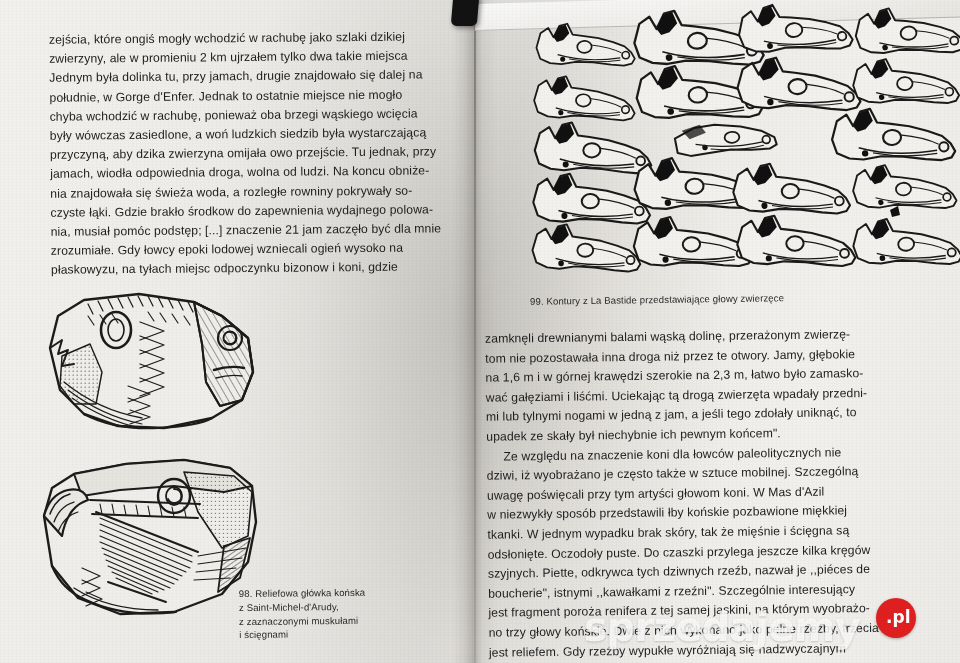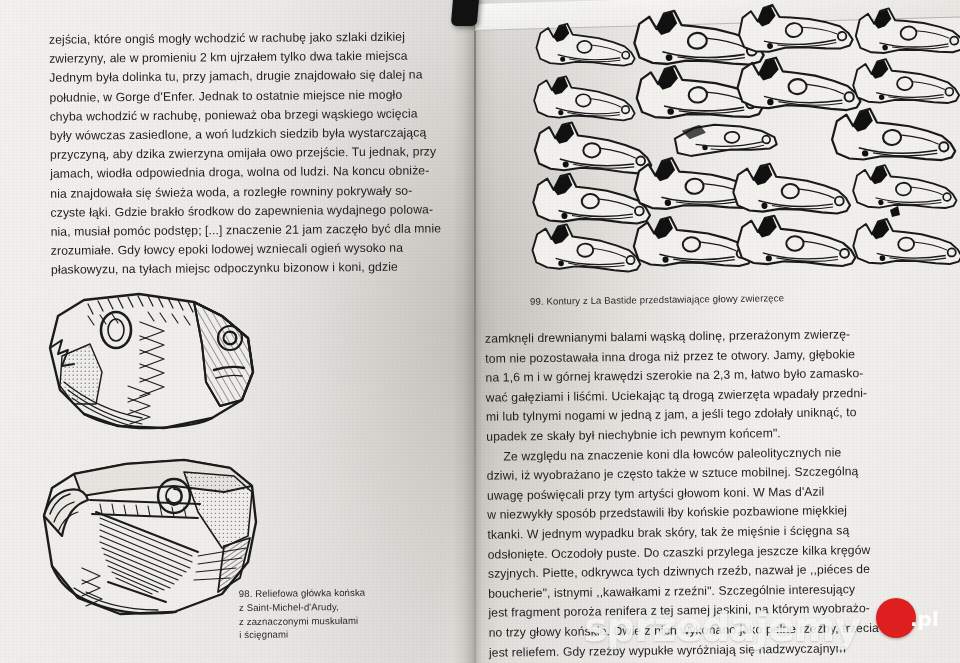--- a/index.html
+++ b/index.html
@@ -116,23 +116,22 @@
     transform:skewX(-2deg);
   }
   .wm-dot{
     position:absolute;left:296px;top:2px;width:40px;height:40px;
     border-radius:50%;
     background:#e02020;
     box-shadow:0 1px 3px rgba(0,0,0,.3);
   }
   .wm-dot span{
     position:absolute;left:10px;top:9px;
-    font-size:20px;font-weight:bold;color:#fff;
+    font-size:17px;font-weight:bold;color:#fff;
     font-family:"DejaVu Sans", sans-serif;
-    margin-left:24px;
   }
 </style>
 </head>
 <body>
 
 <div class="scan">
 
   <div class="col" id="left-col">
     <div class="body-line">zejścia, które ongiś mogły wchodzić w rachubę jako szlaki dzikiej</div>
     <div class="body-line">zwierzyny, ale w promieniu 2 km ujrzałem tylko dwa takie miejsca</div>

